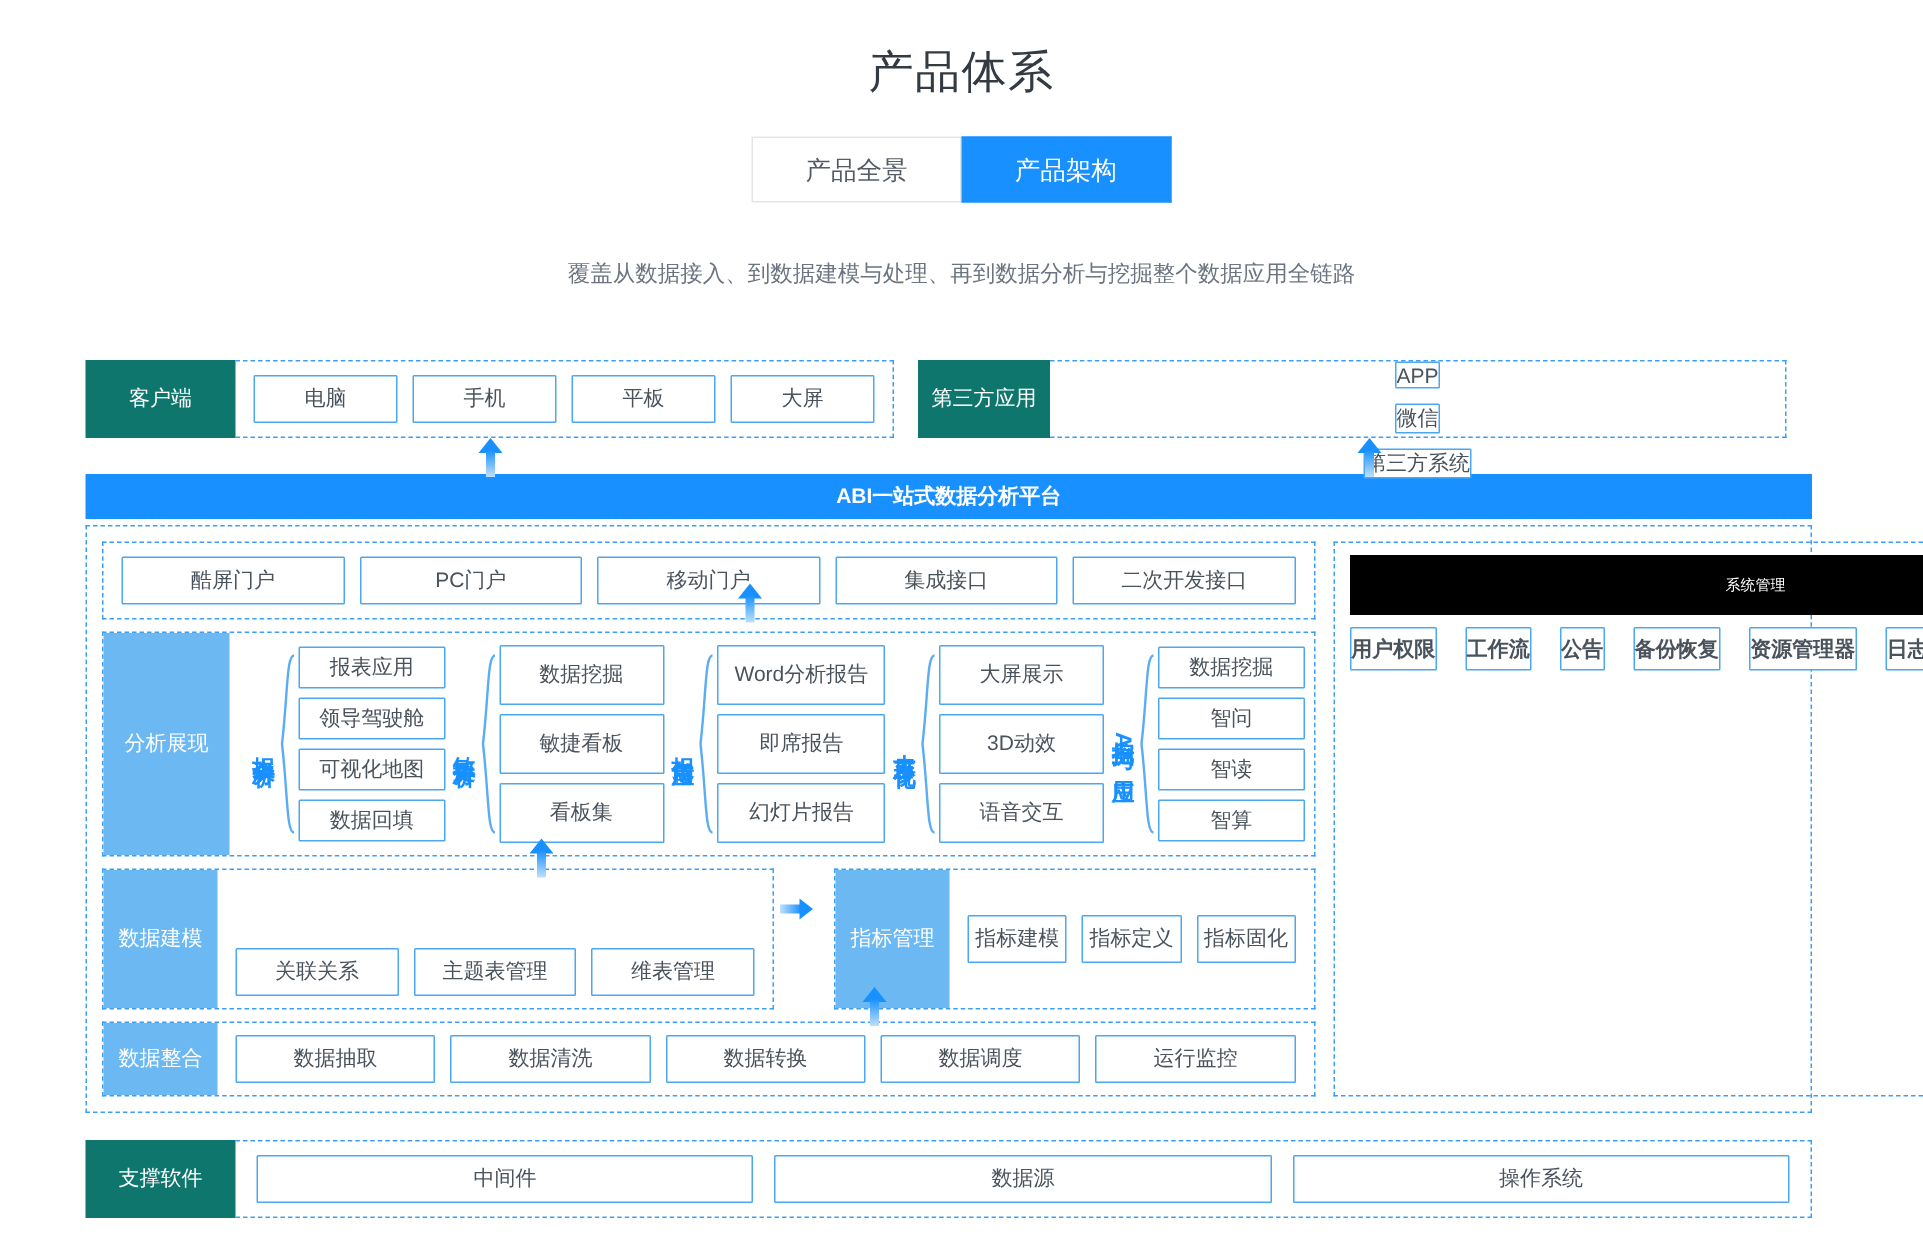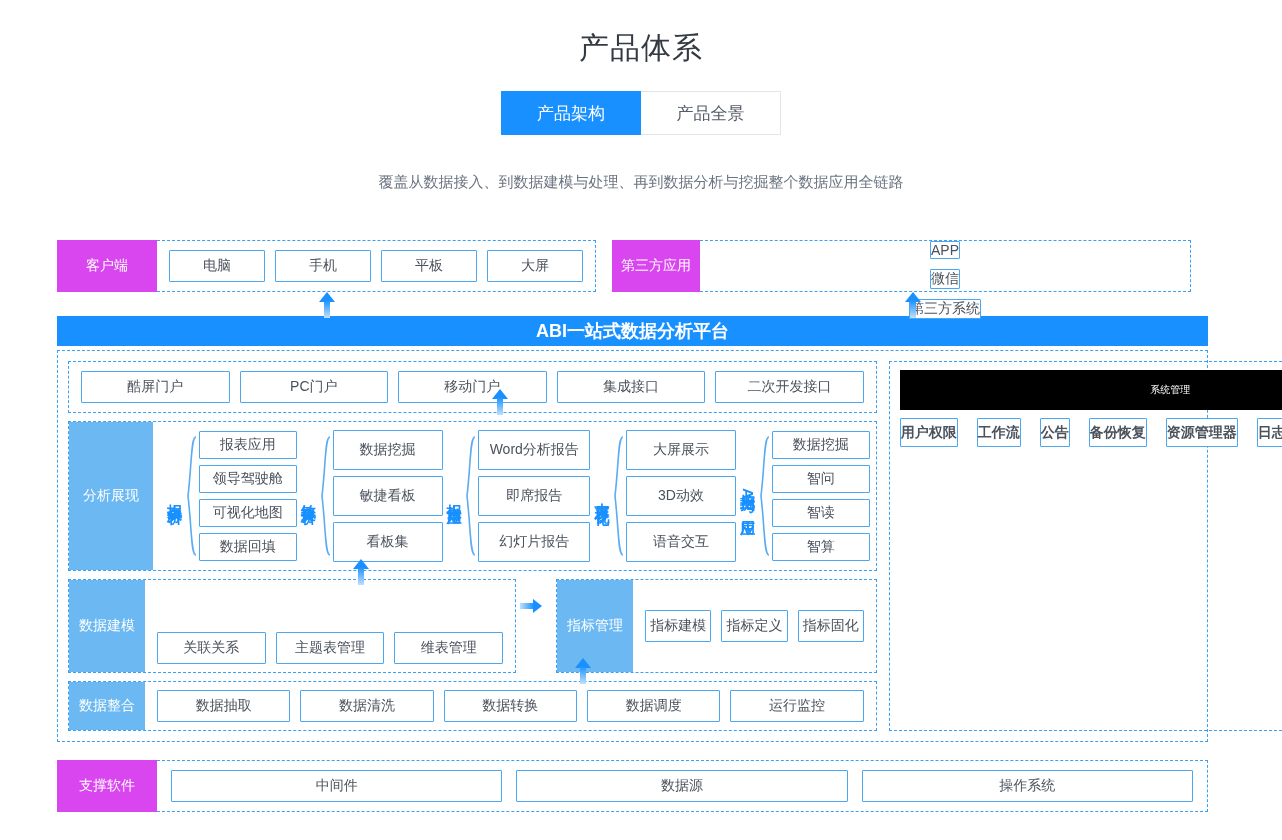--- a/index.html
+++ b/index.html
@@ -56,21 +56,21 @@
   }
 
   
   .side-label {
     flex: 0 0 auto;
     display: flex; align-items: center; justify-content: center;
     color: #fff;
     font-size: 14px;
     text-align: center;
   }
-  .side-label.strong { background: #d946ef; font-family: Liberation Mono, monospace; }
+  .side-label.strong { background: #0f766e; font-family: Liberation Mono, monospace; }
   .side-label.light  { background: #6cb8f2; }
 
   .box {
     border: 1px solid #4ba7f0;
     background: #fff;
     display: flex; align-items: center; justify-content: center;
     font-size: 14px;
     color: #4a525c;
     border-radius: 1px;
     white-space: nowrap;
@@ -129,21 +129,21 @@
     border-left: 9px solid #1890ff;
   }
 
   
   .platform-bar {
     margin-top: 24px;
     height: 30px;
     background: #1890ff;
     color: #fff;
     display: flex; align-items: center; justify-content: center;
-    font-size: 18px;
+    font-size: 14px;
     font-weight: bold;
   }
 
   
   .platform {
     margin-top: 4px;
     border: 1px dashed #3ba0f5;
     padding: 10px;
     display: flex; gap: 12px;
   }
@@ -249,22 +249,22 @@
   .support-body .box { height: 32px; flex: 1; }
 </style>
 </head>
 <body>
 
 <div class="page">
 
   <h1 class="title">产品体系</h1>
 
   <div class="tabs">
+    <div class="tab">产品全景</div>
     <div class="tab active">产品架构</div>
-    <div class="tab">产品全景</div>
   </div>
 
   <div class="subtitle">覆盖从数据接入、到数据建模与处理、再到数据分析与挖掘整个数据应用全链路</div>
 
   <div class="diagram">
 
     <div class="band-top" style="position:relative;">
       <div class="client-group">
         <div class="side-label strong">客户端</div>
         <div class="group-body">

